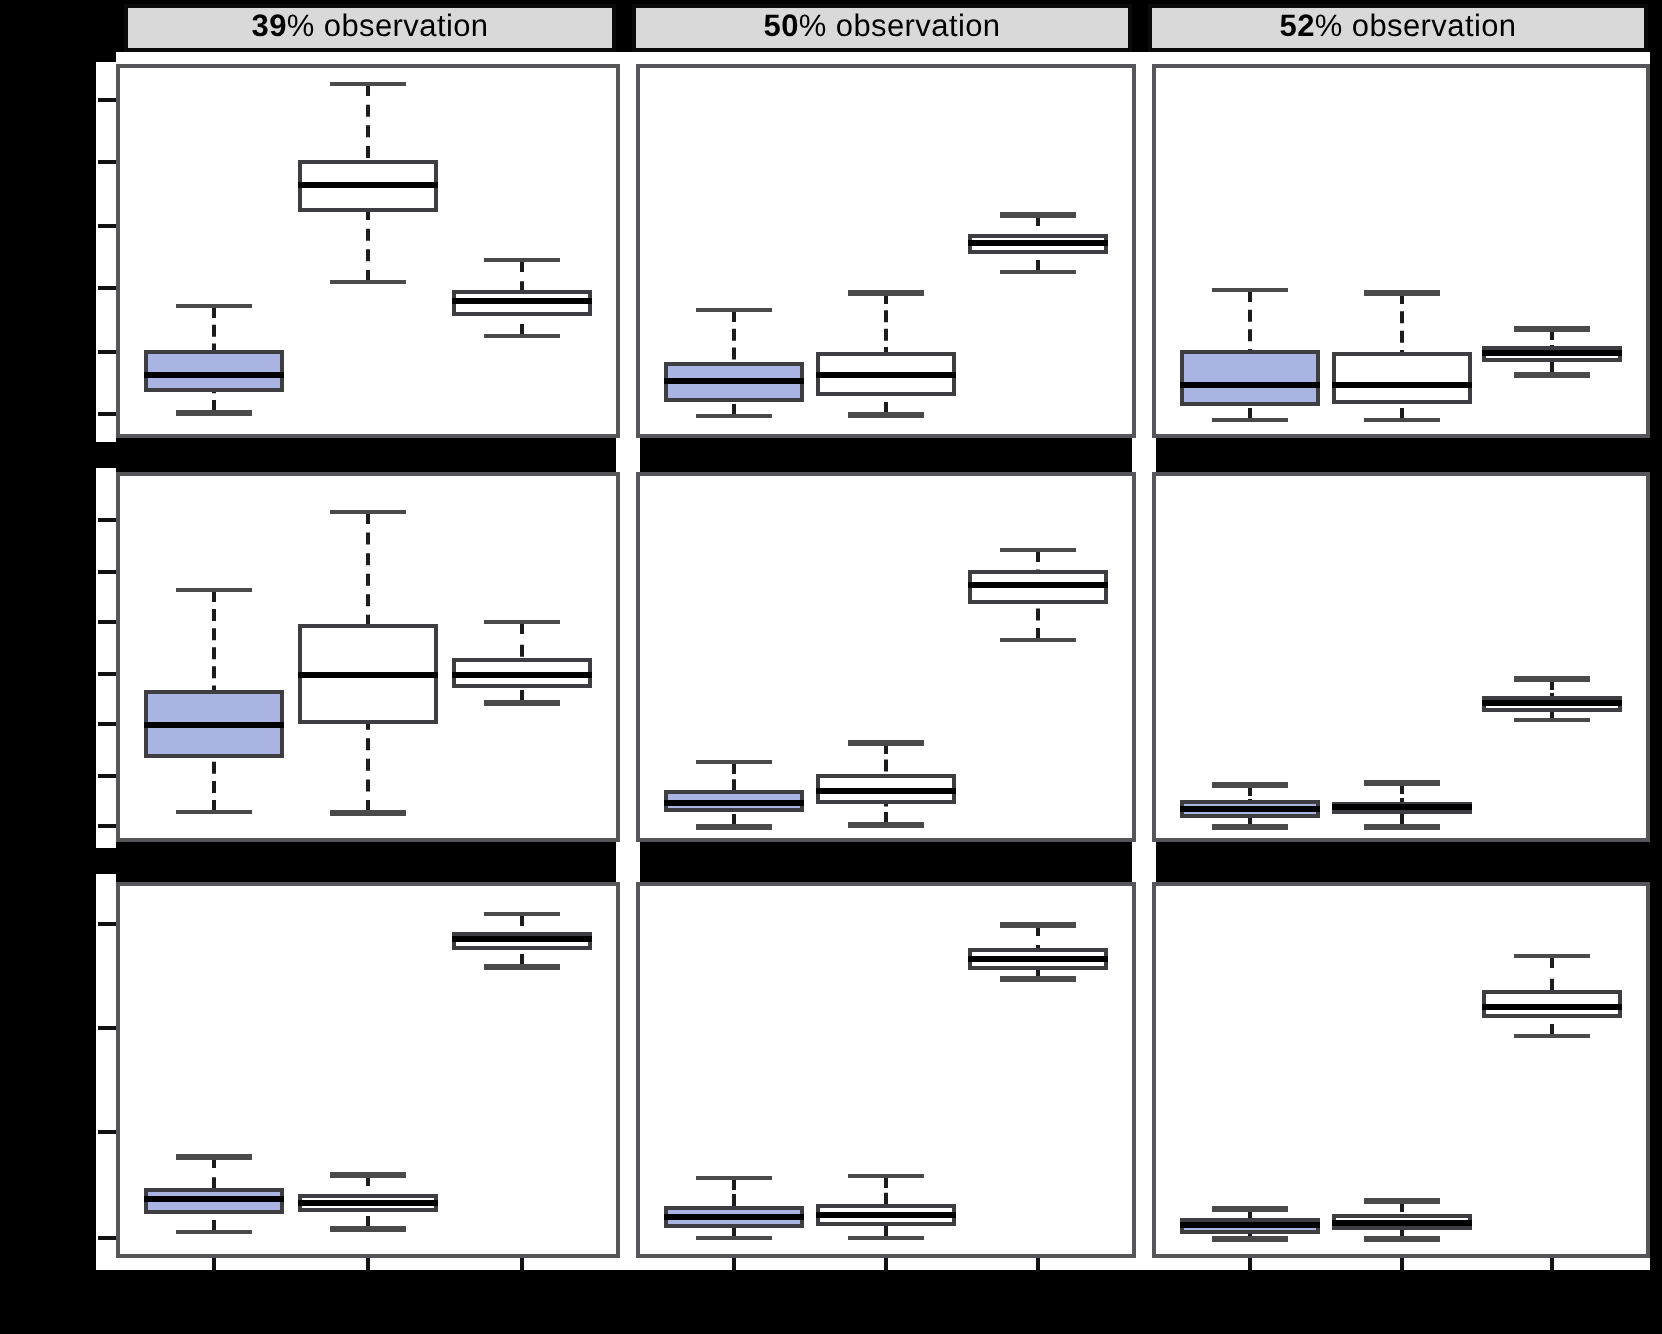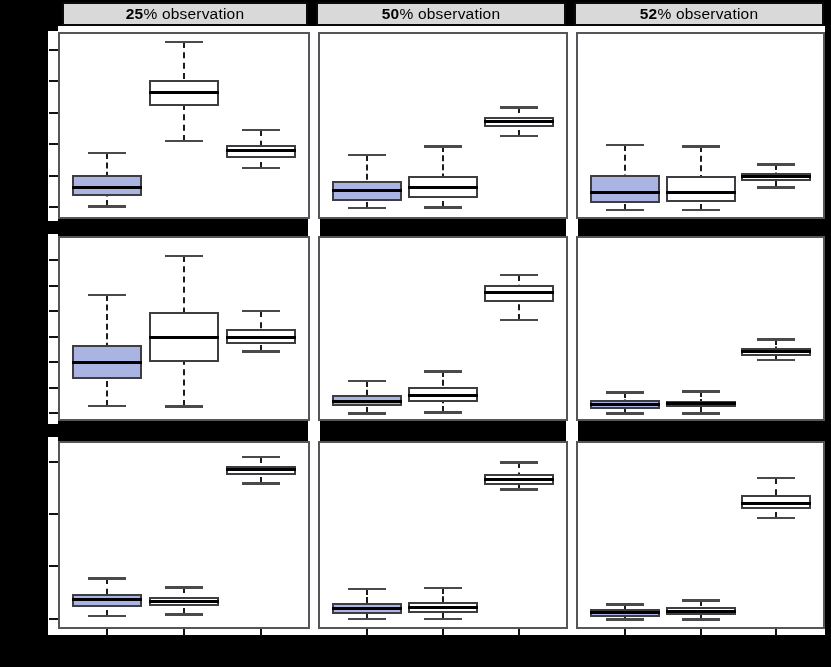--- a/index.html
+++ b/index.html
@@ -31,21 +31,21 @@
 
   <div class="strip" style="left:58px;top:26px;width:767px;height:7px;"></div>
   <div class="strip" style="left:308px;top:26px;width:12px;height:608px;"></div>
   <div class="strip" style="left:566px;top:26px;width:12px;height:608px;"></div>
   <div class="strip" style="left:48px;top:31px;width:10px;height:190px;"></div>
   <div class="strip" style="left:48px;top:234px;width:10px;height:190px;"></div>
   <div class="strip" style="left:48px;top:437px;width:10px;height:197px;"></div>
   <div class="strip" style="left:48px;top:629px;width:777px;height:6px;"></div>
 
   <div class="hdr" style="left:62px;width:246px;">
-    <span class="b">25</span>
+    <span class="b">39</span>
       <span>% observation</span>
   </div>
   <div class="hdr" style="left:316px;width:250px;">
     <span class="b">50</span>
       <span>% observation</span>
   </div>
   <div class="hdr" style="left:574px;width:250px;">
     <span class="b">52</span>
       <span>% observation</span>
   </div>

